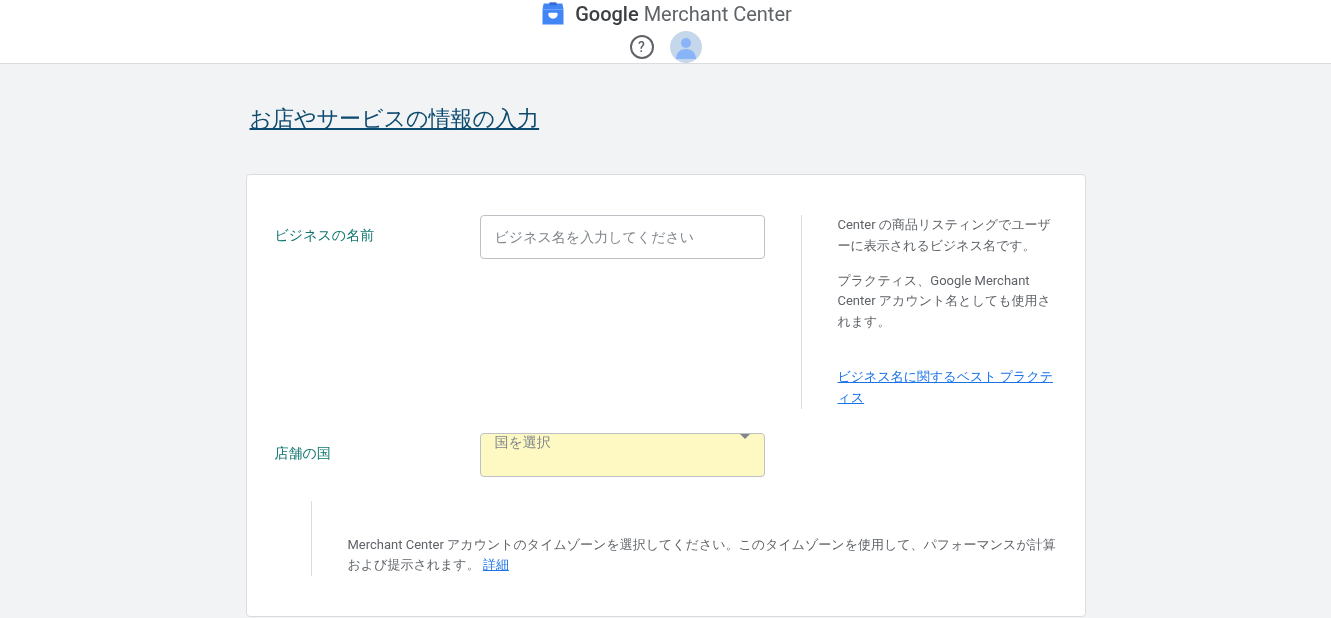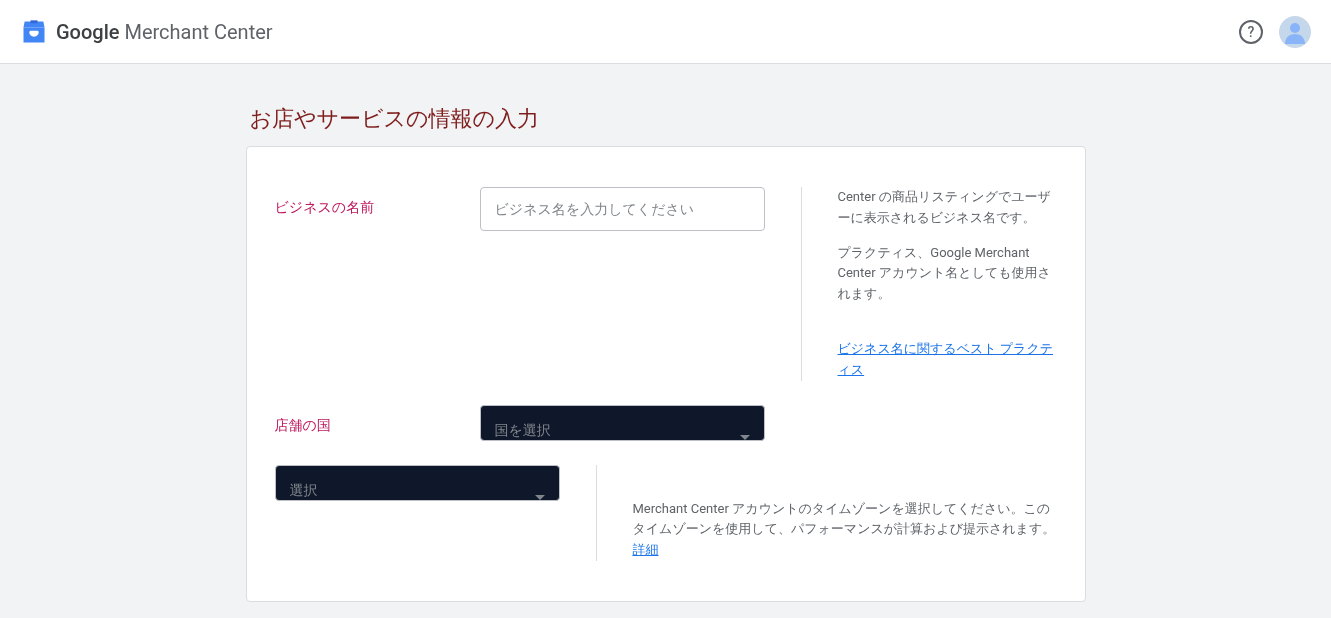--- a/index.html
+++ b/index.html
@@ -10,20 +10,21 @@
       font-size: 14px;
     }
     .header {
       background: #fff;
       border-bottom: 1px solid #dadce0;
       height: 64px;
       display: flex;
       align-items: center;
       padding: 0 20px;
       justify-content: space-between;
+      flex-direction: column;
     }
     .header-left { display: flex; align-items: center; gap: 8px; }
     .logo-icon { width: 28px; height: 28px; }
     .logo-text { font-size: 20px; color: #5f6368; font-weight: 400; }
     .logo-text .google { color: #3c4043; font-weight: 500; }
     .header-right { display: flex; align-items: center; gap: 16px; }
     .help-icon {
       width: 24px; height: 24px; border: 2px solid #5f6368; border-radius: 50%;
       display: flex; align-items: center; justify-content: center;
       font-size: 14px; color: #5f6368; cursor: pointer; font-weight: 500;
@@ -34,40 +35,41 @@
       cursor: pointer; overflow: hidden;
     }
     .avatar svg { width: 100%; height: 100%; }
     .main {
       max-width: 840px;
       margin: 0 auto;
       padding: 40px 0 40px 0;
     }
     .page-title {
       font-size: 22px;
-      color: #7f1d1d;
+      color: #0c4a6e;
       font-weight: 400;
-      margin-bottom: 12px;
+      margin-bottom: 40px;
       padding-left: 4px;
+      text-decoration: underline;
     }
     .card {
       background: #fff;
       border: 1px solid #dadce0;
       border-radius: 4px;
       padding: 28px 28px 28px 28px;
     }
     .form-row {
       display: flex;
       align-items: flex-start;
       padding: 12px 0;
     }
     .field-label {
       width: 205px;
       flex-shrink: 0;
-      color: #be185d;
+      color: #0f766e;
       font-size: 14px;
       padding-top: 12px;
     }
     .field-control {
       width: 285px;
       flex-shrink: 0;
     }
     .field-help {
       flex: 1;
       padding-left: 36px;
@@ -90,31 +92,31 @@
       border: 1px solid #bdc1c6;
       border-radius: 4px;
       padding: 8px 14px;
       font-size: 14px;
       color: #3c4043;
       outline: none;
     }
     .text-input::placeholder { color: #80868b; }
     .select-input {
       width: 100%;
-      height: 36px;
+      height: 44px;
       border: 1px solid #bdc1c6;
       border-radius: 4px;
       padding: 0 14px;
       font-size: 14px;
       color: #80868b;
       display: flex;
-      align-items: flex-end;
+      align-items: flex-start;
       justify-content: space-between;
       cursor: pointer;
-      background: #0f172a;
+      background: #fef9c3;
     }
     .select-caret {
       width: 0; height: 0;
       border-left: 5px solid transparent;
       border-right: 5px solid transparent;
       border-top: 5px solid #80868b;
     }
     .row-block-1 .field-help { min-height: 160px; }
   </style>
 </head>
@@ -167,26 +169,20 @@
       <div class="field-label">店舗の国</div>
       <div class="field-control">
         <div class="select-input">
           <span>国を選択</span>
           <span class="select-caret"></span>
         </div>
       </div>
     </div>
 
     <div class="form-row">
-      <div class="field-control">
-        <div class="select-input">
-          <span>選択</span>
-          <span class="select-caret"></span>
-        </div>
-      </div>
       <div class="field-help">
         <p>
           <span>Merchant Center アカウントのタイムゾーンを選択してください。このタイムゾーンを使用して、パフォーマンスが計算および提示されます。</span>
           <a>詳細</a>
         </p>
       </div>
     </div>
 
   </div>
 

